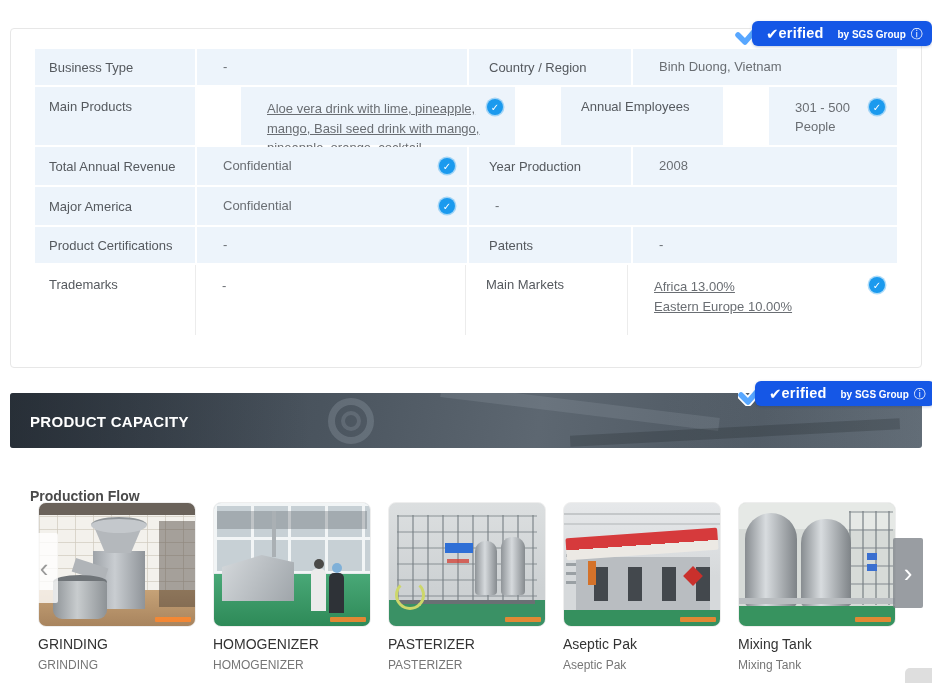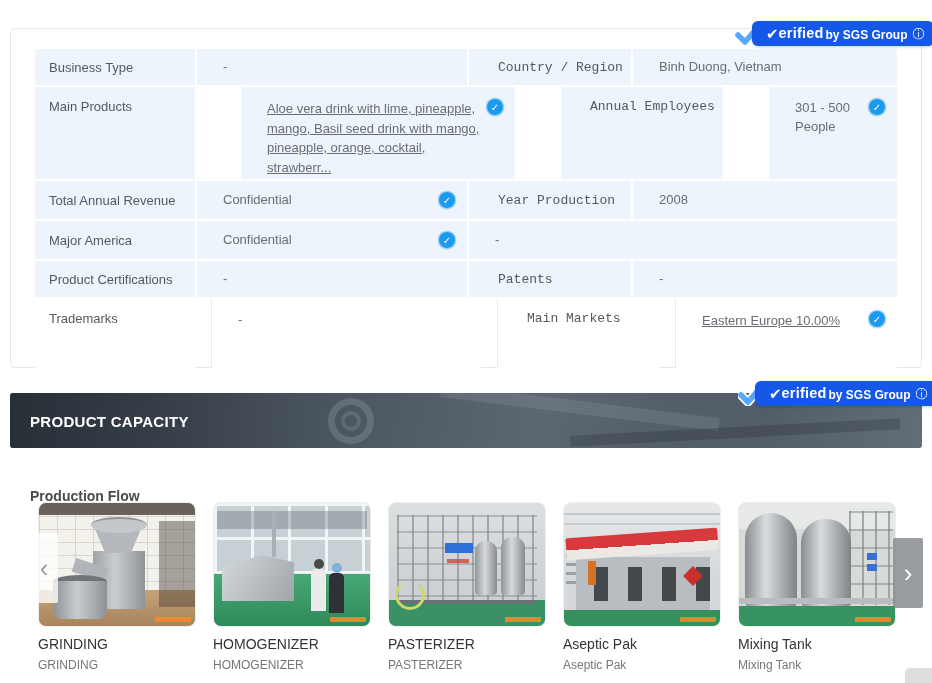--- a/index.html
+++ b/index.html
@@ -13,24 +13,24 @@
   .info-card {
     position:absolute; left:10px; top:28px; width:912px; height:340px;
     background:#fff; border:1px solid #e7e7e7; border-radius:4px;
     padding:20px 24px 16px 24px;
   }
   .band { display:flex; gap:2px; margin-bottom:2px; }
   .cell { background:#edf4fb; display:flex; align-items:center; position:relative; }
   .band.tall .cell { align-items:flex-start; padding-top:12px; }
   .lcell  { flex:0 0 160px; padding-left:14px;align-items:center; }
   .vcell1 { flex:0 0 270px; padding-left:26px; padding-right:34px; }
-  .lcell2 { flex:0 0 162px; padding-left:29px;font-family:Liberation Mono, monospace; }
+  .lcell2 { flex:0 0 162px; padding-left:20px; }
   .vcell2 { flex:1; padding-left:26px; padding-right:34px; }
-  .h36 { height:36px; } .h74 { height:92px;gap:46px; } .h38 { height:38px; } .h70 { height:70px; }
-  .band.white { gap:16px; }
+  .h36 { height:36px; } .h74 { height:58px;gap:46px; } .h38 { height:38px; } .h70 { height:70px; }
+  .band.white { gap:0; }
   .band.white .cell { background:#fff; border-left:1px solid #ececec; }
   .band.white .cell:first-child { border-left:none; }
   .lbl { font-size:13px; color:#55595e; }
   .val { font-size:13px; color:#6a6e73; line-height:1.45; }
   a.glink { font-size:13px; color:#6a6e73; text-decoration:underline; line-height:1.5; }
   .multi { display:block; width:214px; }
   .mk a.glink { display:block; }
   .seal {
     position:absolute; right:12px; top:50%; margin-top:-8px;
     width:16px; height:16px; border-radius:50%;
@@ -44,21 +44,21 @@
   .sgs-badge { position:absolute; height:27px; z-index:5; }
   .sgs-badge .outer-check { position:absolute; left:0; top:3px; }
   .badge-pill {
     position:absolute; left:17px; top:0; height:25px;
     background:#1557e6; border-radius:6px;
     display:flex; align-items:center; padding:0 9px 0 14px; white-space:nowrap;
     box-shadow:0 1px 3px rgba(0,40,120,.25);
   }
   .v-check { color:#fff; font-weight:bold; font-size:15px; line-height:1; }
   .v-rest  { color:#fff; font-weight:bold; font-size:14.5px; line-height:1; letter-spacing:.2px; }
-  .by-txt  { color:#fff; font-size:12px; font-weight:bold; margin-left:2px; margin-top:2px; }
+  .by-txt  { color:#fff; font-size:10px; font-weight:bold; margin-left:14px; margin-top:2px; }
   .info-i  { color:#fff; font-size:12px; margin-left:5px; margin-top:1px; }
   .badge-top    { right:7px;  top:21px;  }
   .badge-banner { right:4px;  top:381px; }
 
   
   .capacity-banner {
     position:absolute; left:10px; top:393px; width:912px; height:55px;
     border-radius:3px; overflow:hidden;
     background:linear-gradient(100deg,#39424c 0%,#4a545e 34%,#5d6771 58%,#4e5862 82%,#57616b 100%);
   }
@@ -284,20 +284,21 @@
           <span class="lbl">Trademarks</span>
         </div>
       <div class="cell vcell1">
           <span class="val">-</span>
         </div>
       <div class="cell lcell2">
           <span class="lbl">Main Markets</span>
         </div>
       <div class="cell vcell2 mk">
         <div>
+          <a class="glink" href="#">Africa 13.00%</a>
           <a class="glink" href="#">Eastern Europe 10.00%</a>
         </div>
         <span class="seal">✓</span>
       </div>
     </div>
   </div>
 
   <div class="sgs-badge badge-banner" style="width:190px;">
     <svg class="outer-check" width="26" height="22" viewBox="0 0 26 22">
       <polyline points="3,11 10,18 23,3" fill="none" stroke="#ffffff" stroke-width="9" stroke-linecap="round" stroke-linejoin="round"></polyline>

